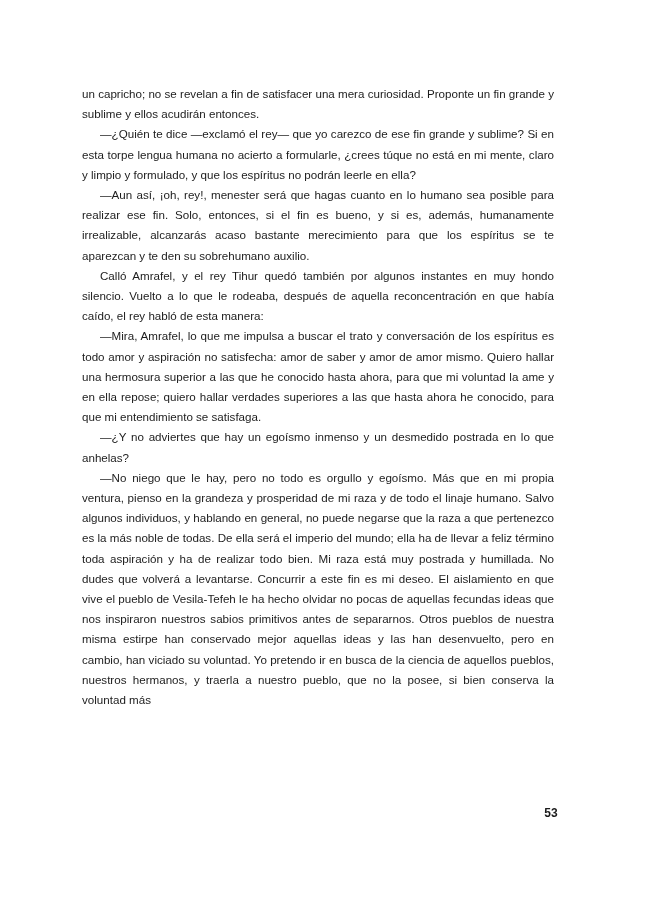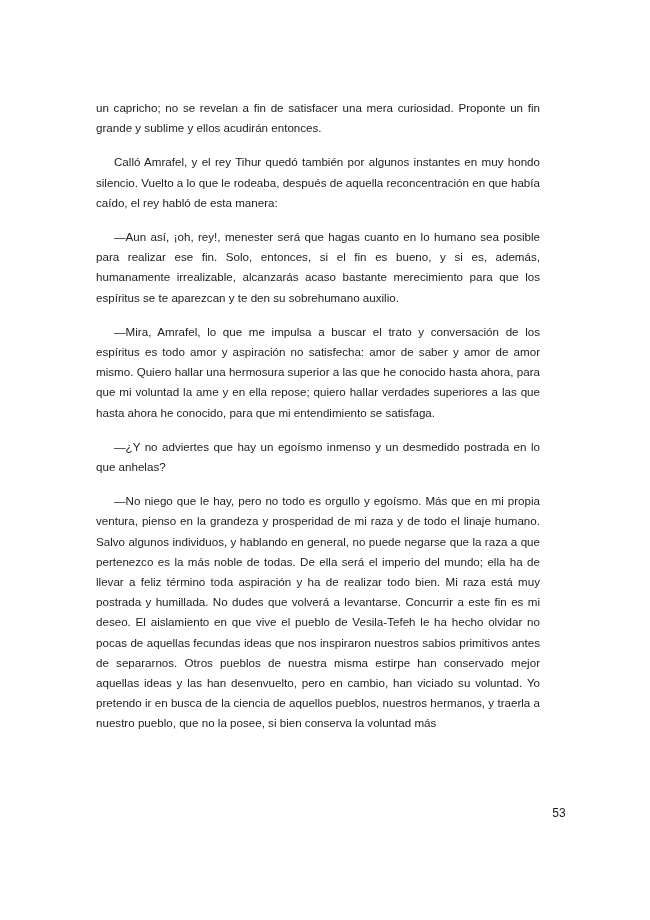--- a/index.html
+++ b/index.html
@@ -24,46 +24,47 @@
   }
   .text-block {
     font-size: 11.6px;
     line-height: 20.2px;
     text-align: justify;
     text-justify: inter-word;
     color: #1c1c1c;
     hyphens: manual;
   }
   .para {
-    margin: 14px;
+    margin: 0;
     text-indent: 18px;
     text-align: justify;
   }
   .para.no-indent {
     text-indent: 0;
   }
   .para:last-of-type {
     text-align-last: left;
   }
   .folio {
     position: absolute;
-    right: 84px;
+    right: 92px;
     bottom: 100px;
     font-size: 12px;
-    font-weight: normal;
+    font-weight: bold;
     color: #1a1a1a;
     letter-spacing: 0.2px;
   }
 </style>
 </head>
 <body>
 
 <div class="page">
   <div class="text-block">
     <p class="para no-indent">un capricho; no se revelan a fin de satisfacer una mera curiosidad. Proponte un fin grande y sublime y ellos acudirán entonces.</p>
+    <p class="para">—¿Quién te dice —exclamó el rey— que yo carezco de ese fin grande y sublime? Si en esta torpe lengua humana no acierto a formularle, ¿crees túque no está en mi mente, claro y limpio y formulado, y que los espíritus no podrán leerle en ella?</p>
+    <p class="para">—Aun así, ¡oh, rey!, menester será que hagas cuanto en lo humano sea posible para realizar ese fin. Solo, entonces, si el fin es bueno, y si es, además, humanamente irrealizable, alcanzarás acaso bastante merecimiento para que los espíritus se te aparezcan y te den su sobrehumano auxilio.</p>
     <p class="para">Calló Amrafel, y el rey Tihur quedó también por algunos instantes en muy hondo silencio. Vuelto a lo que le rodeaba, después de aquella reconcentración en que había caído, el rey habló de esta manera:</p>
-    <p class="para">—Aun así, ¡oh, rey!, menester será que hagas cuanto en lo humano sea posible para realizar ese fin. Solo, entonces, si el fin es bueno, y si es, además, humanamente irrealizable, alcanzarás acaso bastante merecimiento para que los espíritus se te aparezcan y te den su sobrehumano auxilio.</p>
     <p class="para">—Mira, Amrafel, lo que me impulsa a buscar el trato y conversación de los espíritus es todo amor y aspiración no satisfecha: amor de saber y amor de amor mismo. Quiero hallar una hermosura superior a las que he conocido hasta ahora, para que mi voluntad la ame y en ella repose; quiero hallar verdades superiores a las que hasta ahora he conocido, para que mi entendimiento se satisfaga.</p>
     <p class="para">—¿Y no adviertes que hay un egoísmo inmenso y un desmedido postrada en lo que anhelas?</p>
     <p class="para">—No niego que le hay, pero no todo es orgullo y egoísmo. Más que en mi propia ventura, pienso en la grandeza y prosperidad de mi raza y de todo el linaje humano. Salvo algunos individuos, y hablando en general, no puede negarse que la raza a que pertenezco es la más noble de todas. De ella será el imperio del mundo; ella ha de llevar a feliz término toda aspiración y ha de realizar todo bien. Mi raza está muy postrada y humillada. No dudes que volverá a levantarse. Concurrir a este fin es mi deseo. El aislamiento en que vive el pueblo de Vesila-Tefeh le ha hecho olvidar no pocas de aquellas fecundas ideas que nos inspiraron nuestros sabios primitivos antes de separarnos. Otros pueblos de nuestra misma estirpe han conservado mejor aquellas ideas y las han desenvuelto, pero en cambio, han viciado su voluntad. Yo pretendo ir en busca de la ciencia de aquellos pueblos, nuestros hermanos, y traerla a nuestro pueblo, que no la posee, si bien conserva la voluntad más</p>
   </div>
   <div class="folio">53</div>
 </div>
 
 </body></html>

